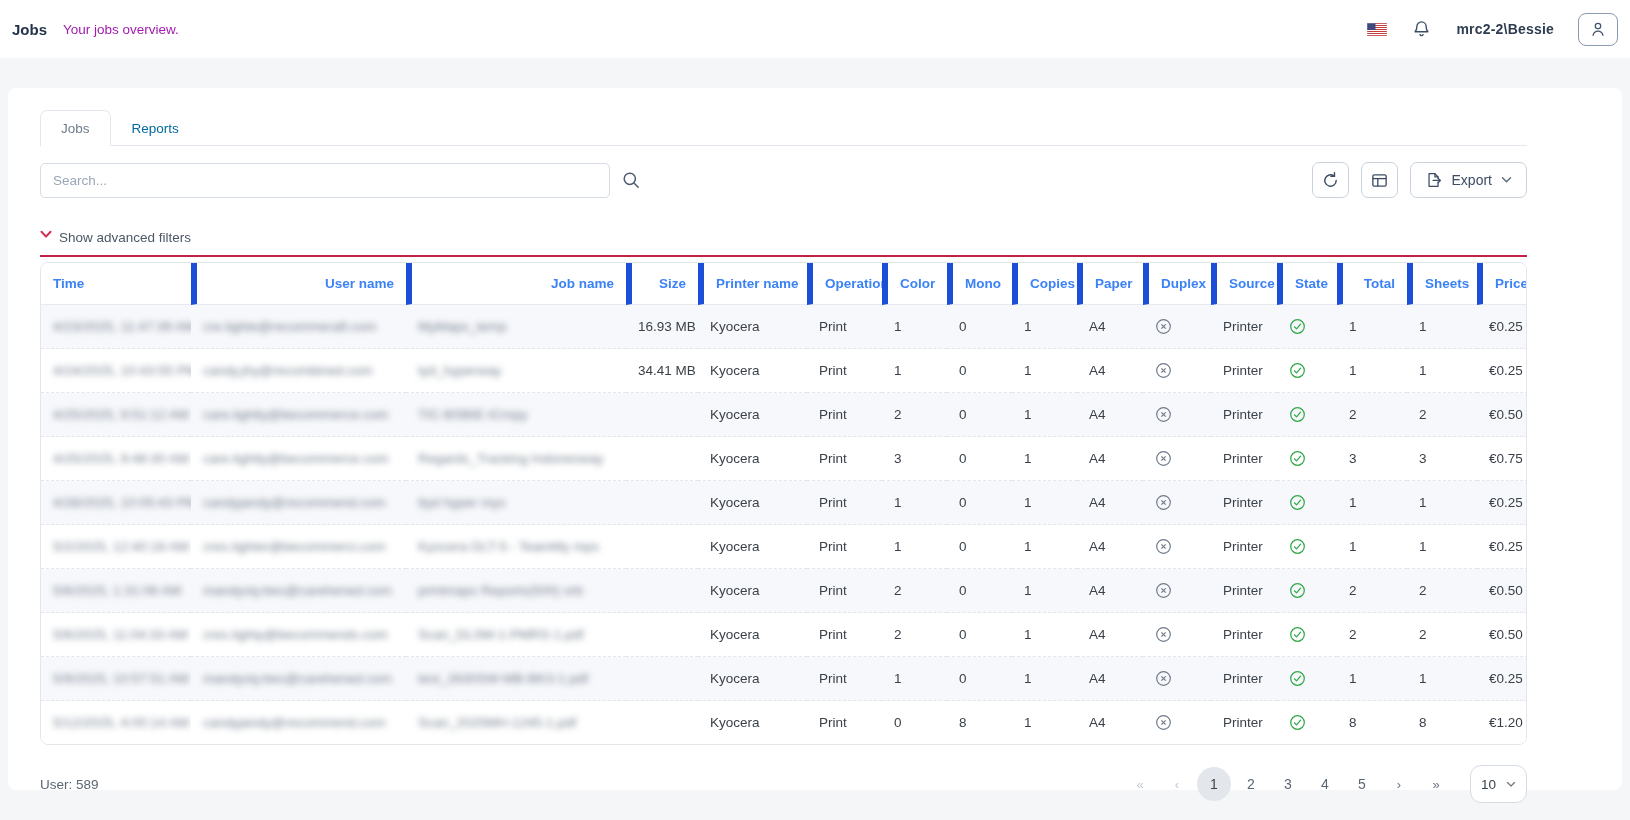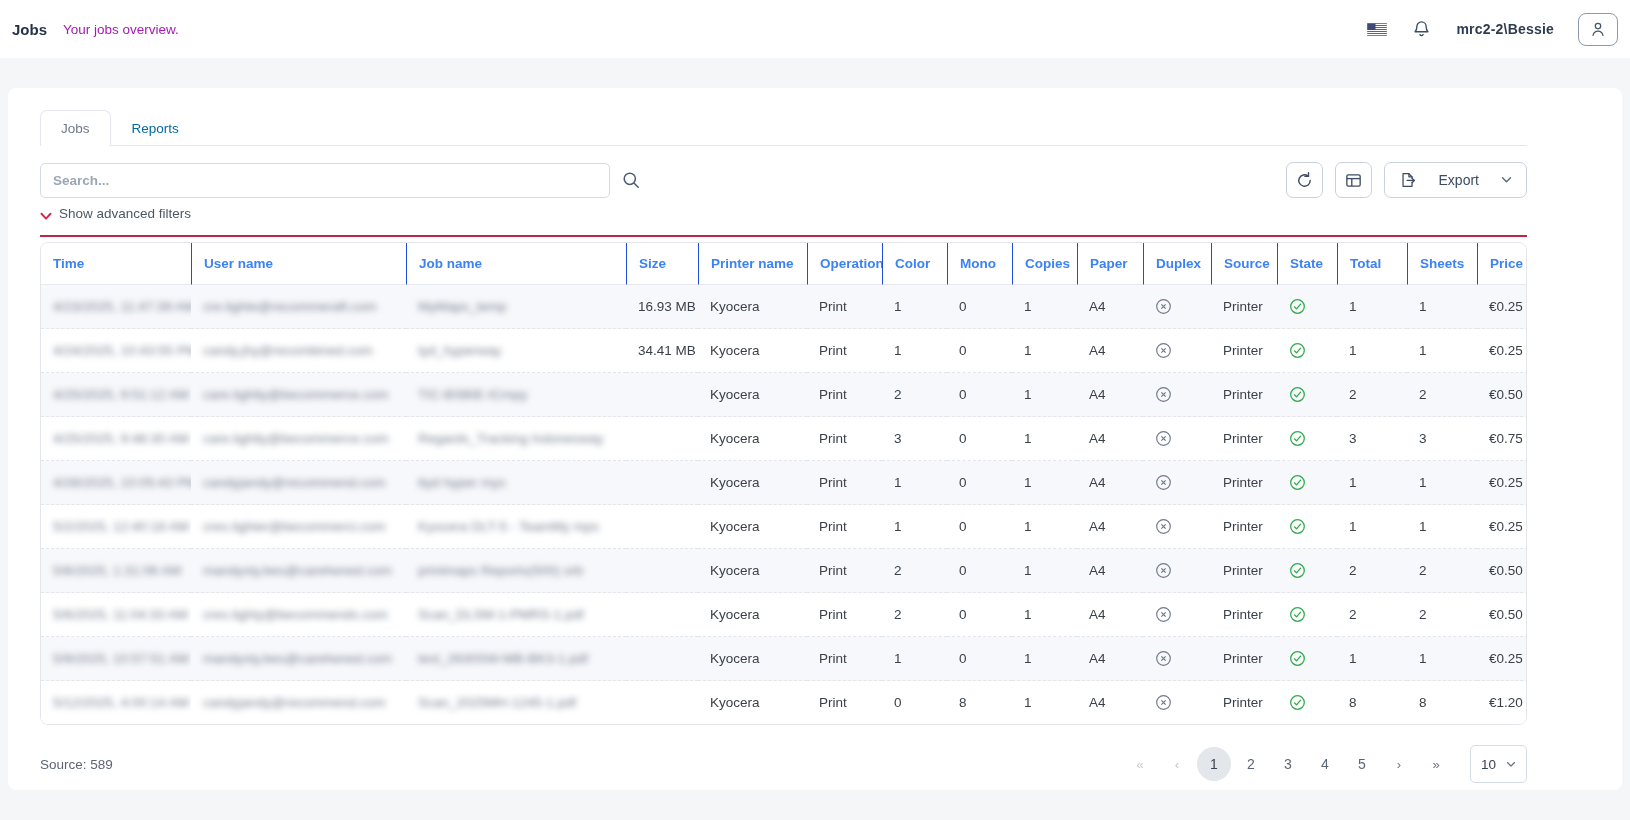--- a/index.html
+++ b/index.html
@@ -45,75 +45,74 @@
     color: #6f7b8a; background: #fff;
     border-color: #e4e8ee; border-radius: 7px 7px 0 0;
   }
 
   
   .toolbar { display: flex; align-items: center; margin-top: 16px; }
   .search-input {
     width: 570px; height: 35px; border: 1px solid #d6dce5; border-radius: 5px;
     padding: 0 12px; font-size: 13.5px; font-family: "Liberation Sans", sans-serif; color: #333;
     outline: none;
-    font-weight: bold;
   }
   .search-input::placeholder { color: #9aa7b5; }
   .search-btn { margin-left: 7px; cursor: pointer; display: flex; align-items: center; padding: 4px; }
   .toolbar-right { margin-left: auto; display: flex; align-items: center; gap: 12px; }
   .icon-btn {
     width: 37px; height: 36px; border: 1px solid #c9d2de; border-radius: 7px; background: #fff;
     display: flex; align-items: center; justify-content: center; cursor: pointer;
   }
   .export-btn {
     height: 36px; border: 1px solid #c9d2de; border-radius: 7px; background: #fff;
-    display: flex; align-items: center; gap: 22px; padding: 0 14px;
+    display: flex; align-items: center; gap: 9px; padding: 0 14px;
     font-size: 14px; color: #3c4d63; cursor: pointer; font-family: "Liberation Sans", sans-serif;
   }
 
   
   .filters-toggle {
-    margin-top: 8px; display: inline-flex; align-items: flex-end; gap: 7px;
+    margin-top: 32px; display: inline-flex; align-items: flex-start; gap: 7px;
     font-size: 13.5px; color: #4c5866; cursor: pointer;
   }
 
   
   .table-topline { height: 2px; background: #bf2347; margin-top: 10px; }
   .table-card { border: 1px solid #e3e7ec; border-radius: 8px; margin-top: 5px; overflow: hidden; }
   table { width: 100%; border-collapse: separate; border-spacing: 0; table-layout: fixed; }
   th, td {
     font-size: 13.5px; text-align: left; padding: 13px 12px;
     white-space: nowrap; overflow: hidden;
   }
   thead th {
     font-weight: 700; color: #3b82f6; background: #fff;
     border-bottom: 1px solid #e6eaee; cursor: pointer;
   }
-  thead th + th { border-left: 1px solid #1d4ed8; }
+  thead th + th { border-left: 6px solid #1d4ed8; text-align: right; }
   tbody td { color: #3a4149; background: #fff; }
   tbody tr:nth-child(odd) td { background: #f7f8fb; }
   tbody tr:not(:last-child) td { border-bottom: 1px dashed #e2e6ea; }
   .cell-icon svg { vertical-align: middle; }
   .blurred { filter: blur(3px); color: #75808f; user-select: none; }
 
   
   .footer { display: flex; align-items: center; margin-top: 20px; width: 1487px; }
   .total { font-size: 13.5px; color: #5c6673; }
   .total b { font-weight: 400; color: #5c6673; }
   .pagination { margin-left: auto; display: flex; align-items: center; gap: 3px; }
   .page-btn {
     min-width: 34px; height: 34px; border-radius: 50%;
     display: flex; align-items: center; justify-content: center;
     font-size: 14px; color: #5c6673; cursor: pointer;
   }
   .page-btn.nav-muted { color: #c2c9d2; font-size: 13px; }
   .page-btn.nav-dark { color: #6c7683; font-size: 13px; }
   .page-btn.active { background: #e3e6eb; color: #3a4350; }
   .page-size {
-    width: 57px; height: 35px; border: 1px solid #d6dce5; border-radius: 5px; background: #fff;
+    width: 57px; height: 35px; border: 1px solid #d6dce5; border-radius: 11px; background: #fff;
     display: flex; align-items: center; justify-content: space-between; padding: 18px 10px;
     font-size: 13.5px; color: #39434e; margin-left: 14px; cursor: pointer; text-align: center;
   }
 </style>
 </head>
 <body>
 
 <div class="topbar">
   <span class="topbar-title">Jobs</span>
   <span class="topbar-sub">Your jobs overview.</span>
@@ -537,21 +536,21 @@
     <td>8</td>
     <td>€1.20</td>
   </tr>
 </tbody>
       </table>
     </div>
 
     
     <div class="footer">
       <span class="total">
-        <span>Source:</span>
+        <span>User:</span>
         <b>589</b>
       </span>
       <div class="pagination">
         <div class="page-btn nav-muted">«</div>
         <div class="page-btn nav-muted">‹</div>
         <div class="page-btn active">1</div>
         <div class="page-btn">2</div>
         <div class="page-btn">3</div>
         <div class="page-btn">4</div>
         <div class="page-btn">5</div>

